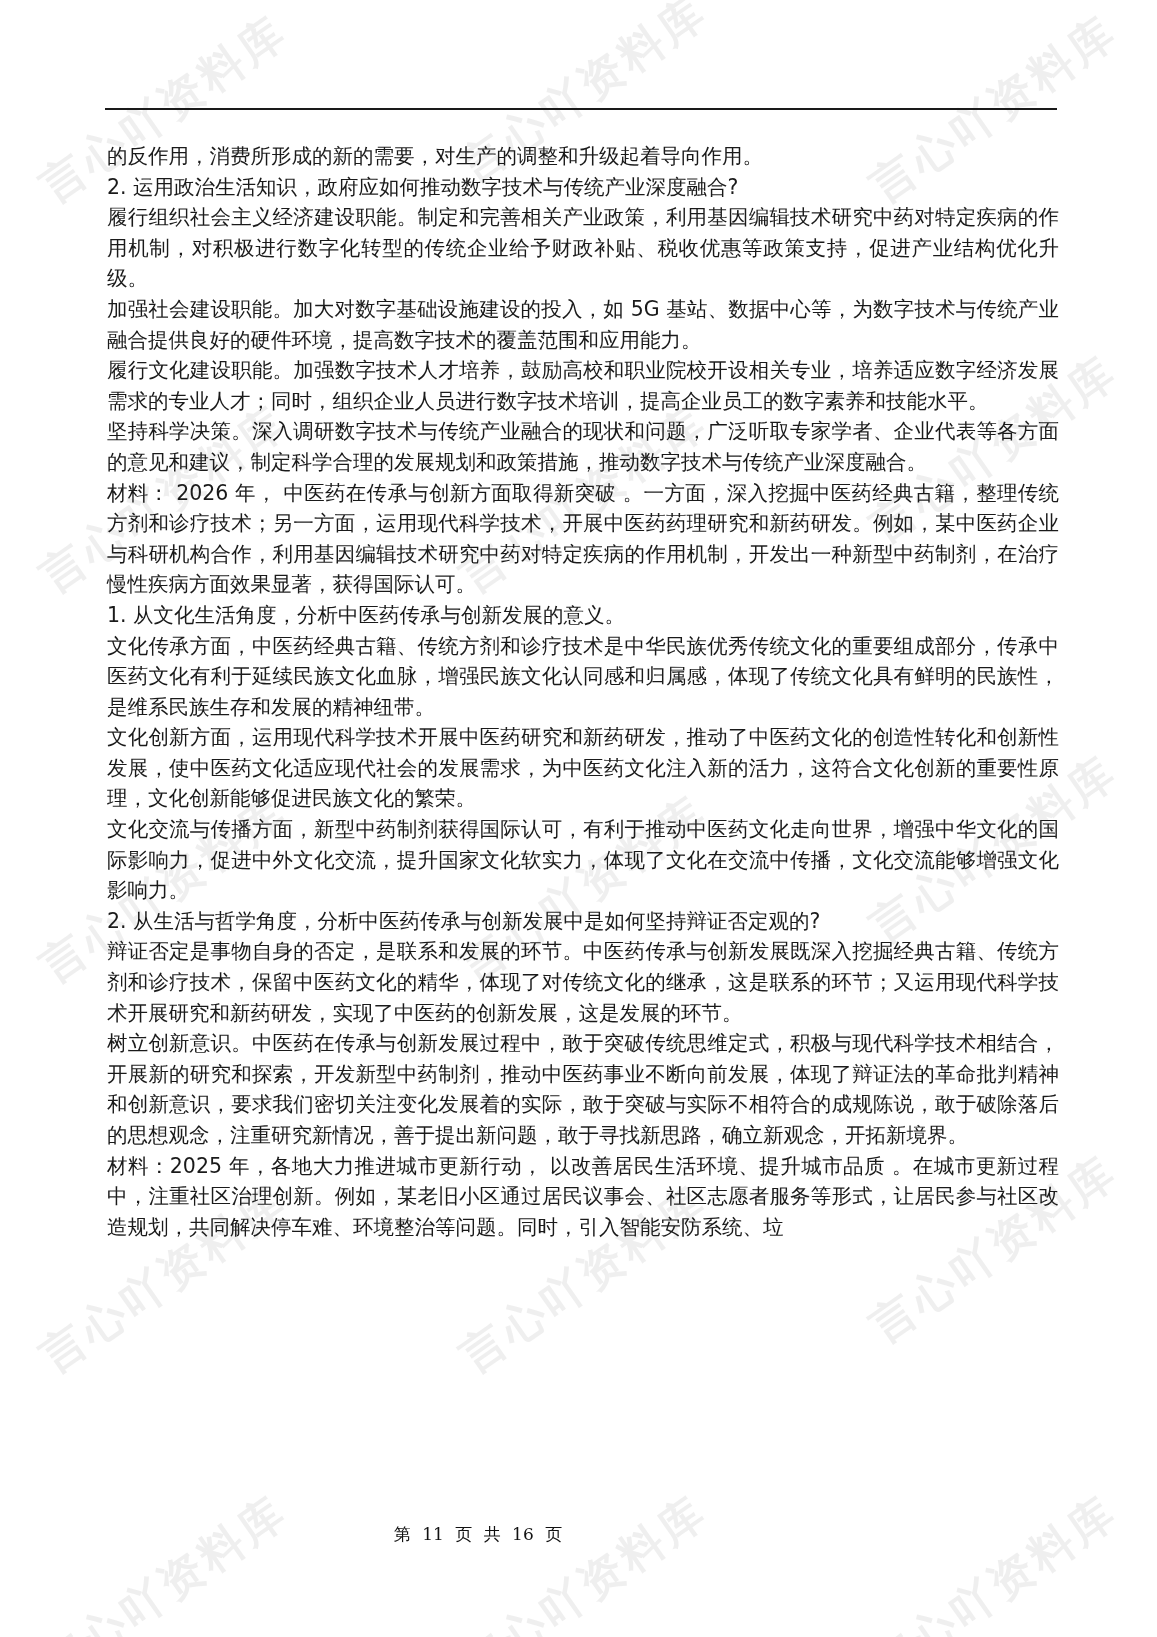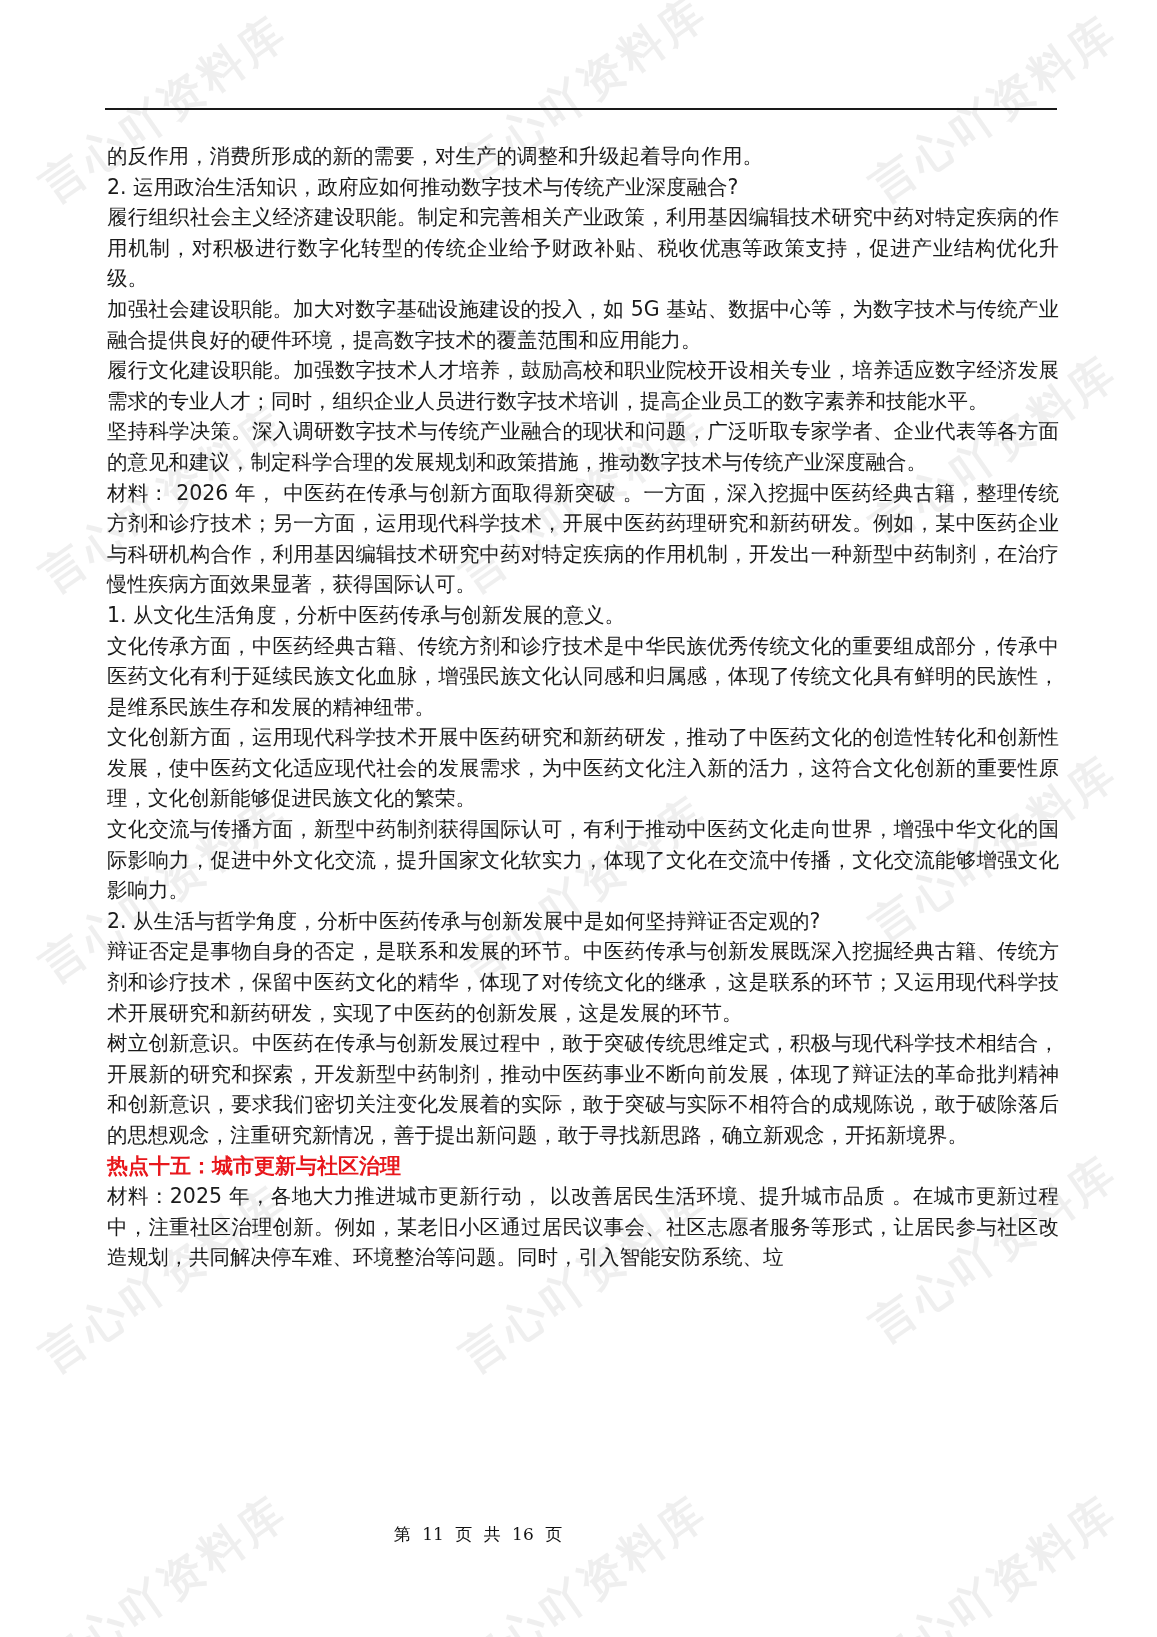--- a/index.html
+++ b/index.html
@@ -57,17 +57,16 @@
   <p>履行文化建设职能。加强数字技术人才培养，鼓励高校和职业院校开设相关专业，培养适应数字经济发展需求的专业人才；同时，组织企业人员进行数字技术培训，提高企业员工的数字素养和技能水平。</p>
   <p>坚持科学决策。深入调研数字技术与传统产业融合的现状和问题，广泛听取专家学者、企业代表等各方面的意见和建议，制定科学合理的发展规划和政策措施，推动数字技术与传统产业深度融合。</p>
   <p>材料：  2026  年，  中医药在传承与创新方面取得新突破 。一方面，深入挖掘中医药经典古籍，整理传统方剂和诊疗技术；另一方面，运用现代科学技术，开展中医药药理研究和新药研发。例如，某中医药企业与科研机构合作，利用基因编辑技术研究中药对特定疾病的作用机制，开发出一种新型中药制剂，在治疗慢性疾病方面效果显著，获得国际认可。</p>
   <p>1. 从文化生活角度，分析中医药传承与创新发展的意义。</p>
   <p>文化传承方面，中医药经典古籍、传统方剂和诊疗技术是中华民族优秀传统文化的重要组成部分，传承中医药文化有利于延续民族文化血脉，增强民族文化认同感和归属感，体现了传统文化具有鲜明的民族性，是维系民族生存和发展的精神纽带。</p>
   <p>文化创新方面，运用现代科学技术开展中医药研究和新药研发，推动了中医药文化的创造性转化和创新性发展，使中医药文化适应现代社会的发展需求，为中医药文化注入新的活力，这符合文化创新的重要性原理，文化创新能够促进民族文化的繁荣。</p>
   <p>文化交流与传播方面，新型中药制剂获得国际认可，有利于推动中医药文化走向世界，增强中华文化的国际影响力，促进中外文化交流，提升国家文化软实力，体现了文化在交流中传播，文化交流能够增强文化影响力。</p>
   <p>2. 从生活与哲学角度，分析中医药传承与创新发展中是如何坚持辩证否定观的?</p>
   <p>辩证否定是事物自身的否定，是联系和发展的环节。中医药传承与创新发展既深入挖掘经典古籍、传统方剂和诊疗技术，保留中医药文化的精华，体现了对传统文化的继承，这是联系的环节；又运用现代科学技术开展研究和新药研发，实现了中医药的创新发展，这是发展的环节。</p>
   <p>树立创新意识。中医药在传承与创新发展过程中，敢于突破传统思维定式，积极与现代科学技术相结合，开展新的研究和探索，开发新型中药制剂，推动中医药事业不断向前发展，体现了辩证法的革命批判精神和创新意识，要求我们密切关注变化发展着的实际，敢于突破与实际不相符合的成规陈说，敢于破除落后的思想观念，注重研究新情况，善于提出新问题，敢于寻找新思路，确立新观念，开拓新境界。</p>
-  <p class="heading">热点十五：城市更新与社区治理</p>
   <p>材料：2025 年，各地大力推进城市更新行动， 以改善居民生活环境、提升城市品质 。在城市更新过程中，注重社区治理创新。例如，某老旧小区通过居民议事会、社区志愿者服务等形式，让居民参与社区改造规划，共同解决停车难、环境整治等问题。同时，引入智能安防系统、垃</p>
 </div>
 
 <div class="footer">第 11 页 共 16 页</div>
 
 </body></html>

